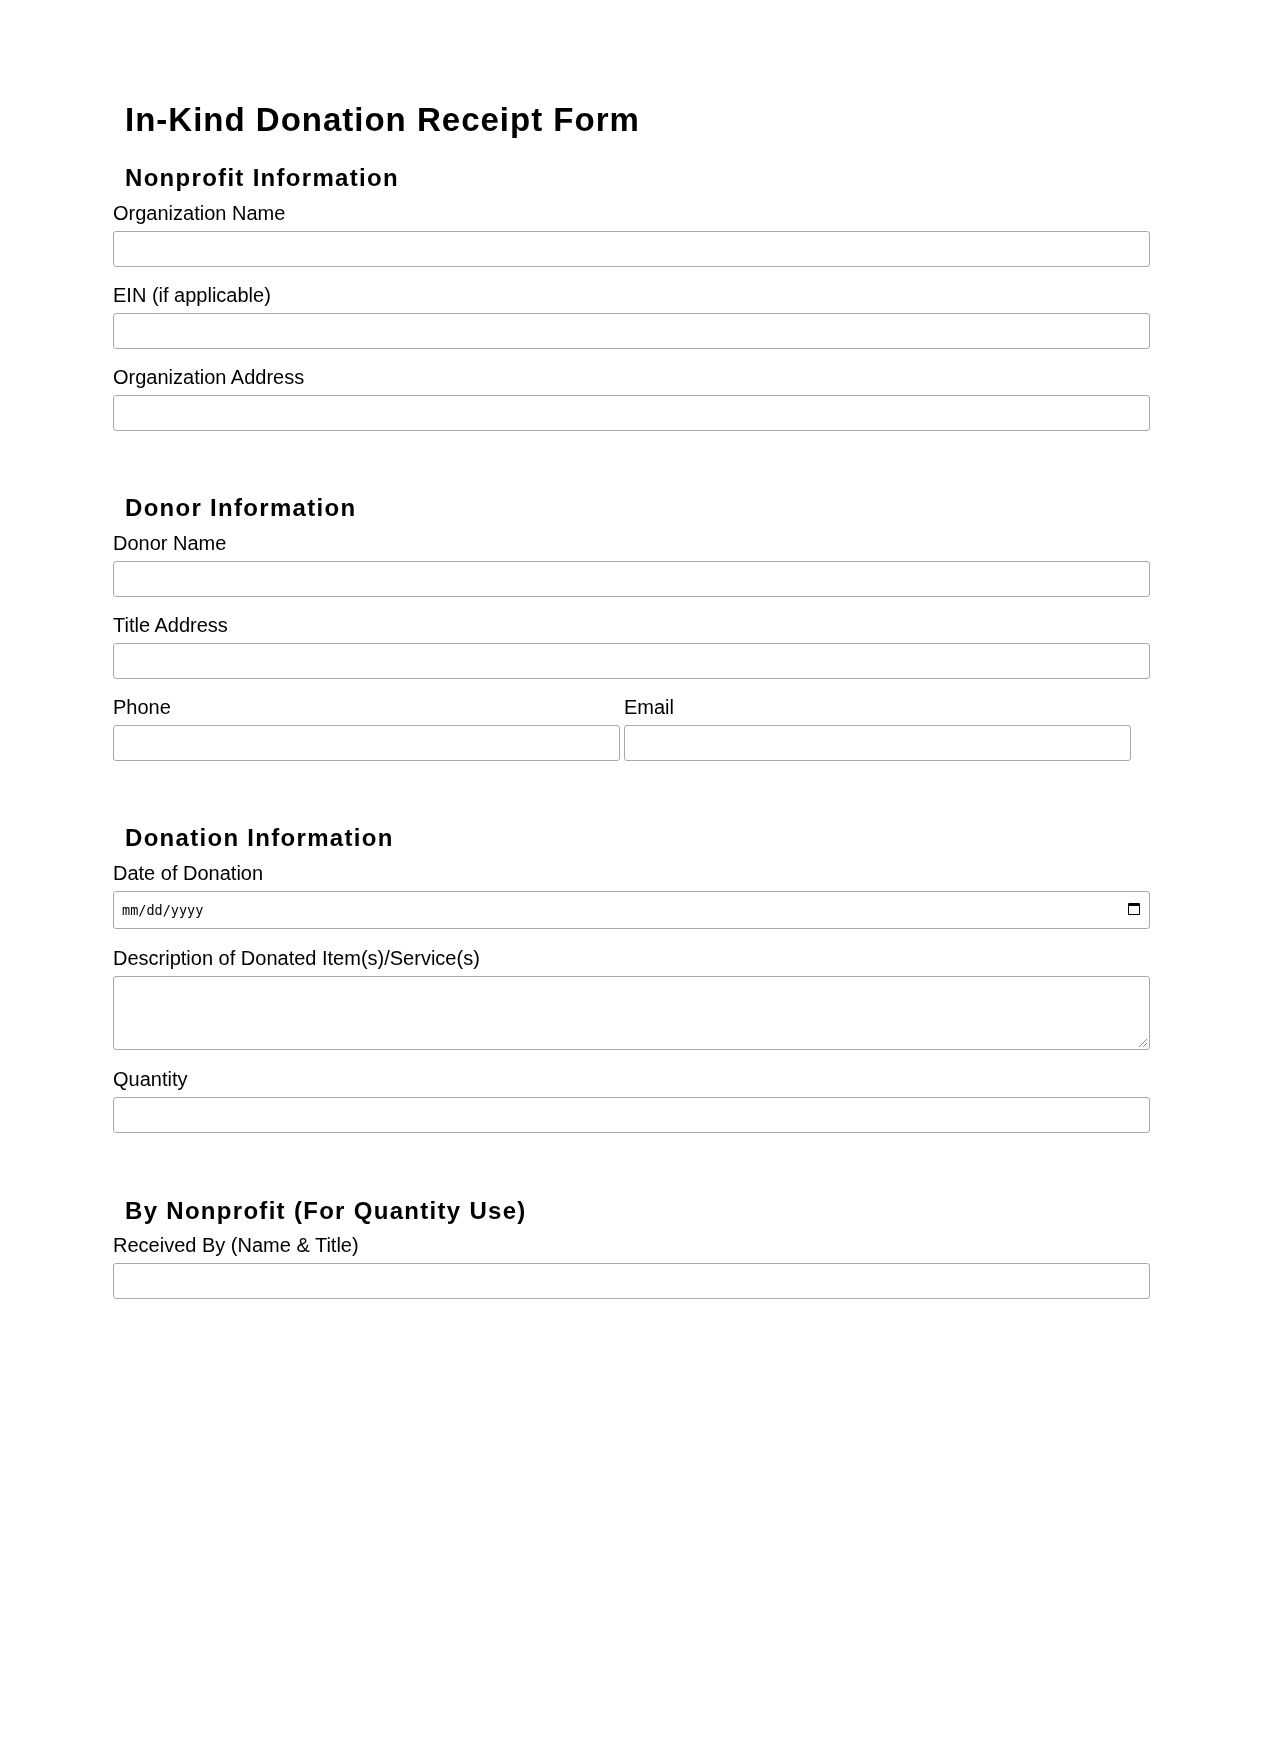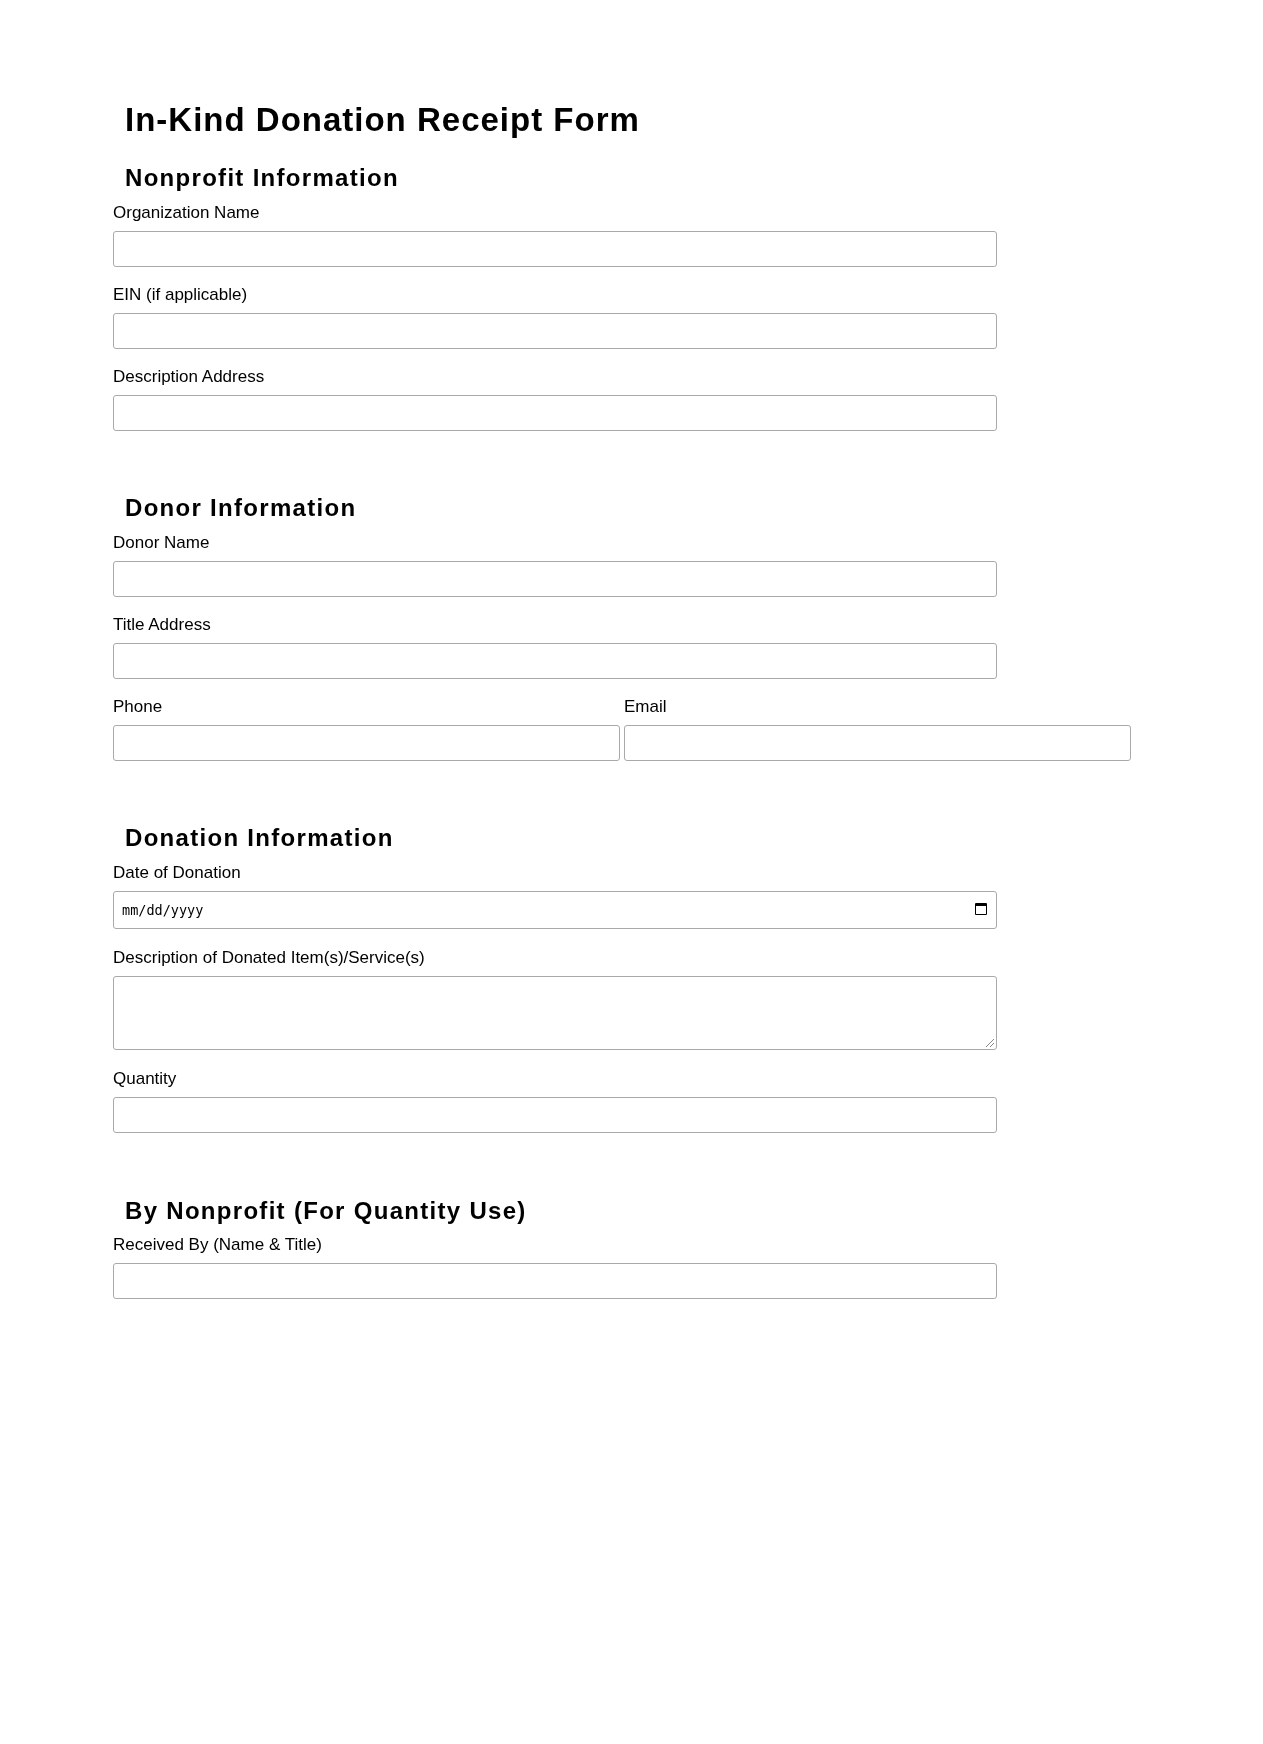--- a/index.html
+++ b/index.html
@@ -1,41 +1,41 @@
 <!DOCTYPE html>
 <html><head>
 <meta charset="utf-8">
 <style>
   html, body { margin: 0; padding: 0; background: #ffffff; }
   body { width: 1263px; height: 1744px; font-family: "Liberation Sans", sans-serif; color: #000; position: relative; }
   .wrap { position: absolute; left: 113px; top: 0; width: 1037px; }
   h1 { position: absolute; left: 0; top: 88px; margin: 12px; font-size: 33px; font-weight: bold; letter-spacing: 1px; line-height: 40px; white-space: nowrap; }
   h2 { position: absolute; left: 0; margin: 12px; font-size: 24px; font-weight: bold; letter-spacing: 1.3px; line-height: 30px; white-space: nowrap; }
-  .label { position: absolute; left: 0; font-size: 17px; line-height: 20px; white-space: nowrap; }
-  .field { position: absolute; left: 0; width: 884px; height: 36px; box-sizing: border-box; border: 1px solid #a9a9a9; border-radius: 3px; background: #fff; }
+  .label { position: absolute; left: 0; font-size: 20px; line-height: 20px; white-space: nowrap; }
+  .field { position: absolute; left: 0; width: 1037px; height: 36px; box-sizing: border-box; border: 1px solid #a9a9a9; border-radius: 3px; background: #fff; }
   .half { width: 507px; }
   .right { left: 511px; }
   .date { height: 38px; font-family: "DejaVu Sans Mono", monospace; font-size: 13.5px; padding-left: 8px; display: flex; align-items: center; }
   .cal { position: absolute; right: 9px; top: 11px; width: 12px; height: 12px; border: 1.5px solid #000; border-top-width: 3px; box-sizing: border-box; border-radius: 1px; }
   .textarea { height: 74px; }
   .grip { position: absolute; right: 2px; bottom: 2px; width: 8px; height: 8px;
           background: linear-gradient(135deg, transparent 45%, #888 45%, #888 55%, transparent 55%, transparent 70%, #888 70%, #888 80%, transparent 80%); }
 </style>
 </head>
 <body>
 
 <div class="wrap">
   <h1>In-Kind Donation Receipt Form</h1>
 
   <h2 style="top:151px">Nonprofit Information</h2>
   <div class="label" style="top:203px">Organization Name</div>
   <div class="field" style="top:231px"></div>
   <div class="label" style="top:285px">EIN (if applicable)</div>
   <div class="field" style="top:313px"></div>
-  <div class="label" style="top:367px">Description Address</div>
+  <div class="label" style="top:367px">Organization Address</div>
   <div class="field" style="top:395px"></div>
 
   <h2 style="top:481px">Donor Information</h2>
   <div class="label" style="top:533px">Donor Name</div>
   <div class="field" style="top:561px"></div>
   <div class="label" style="top:615px">Title Address</div>
   <div class="field" style="top:643px"></div>
   <div class="label" style="top:697px">Phone</div>
   <div class="label right" style="top:697px">Email</div>
   <div class="field half" style="top:725px"></div>

